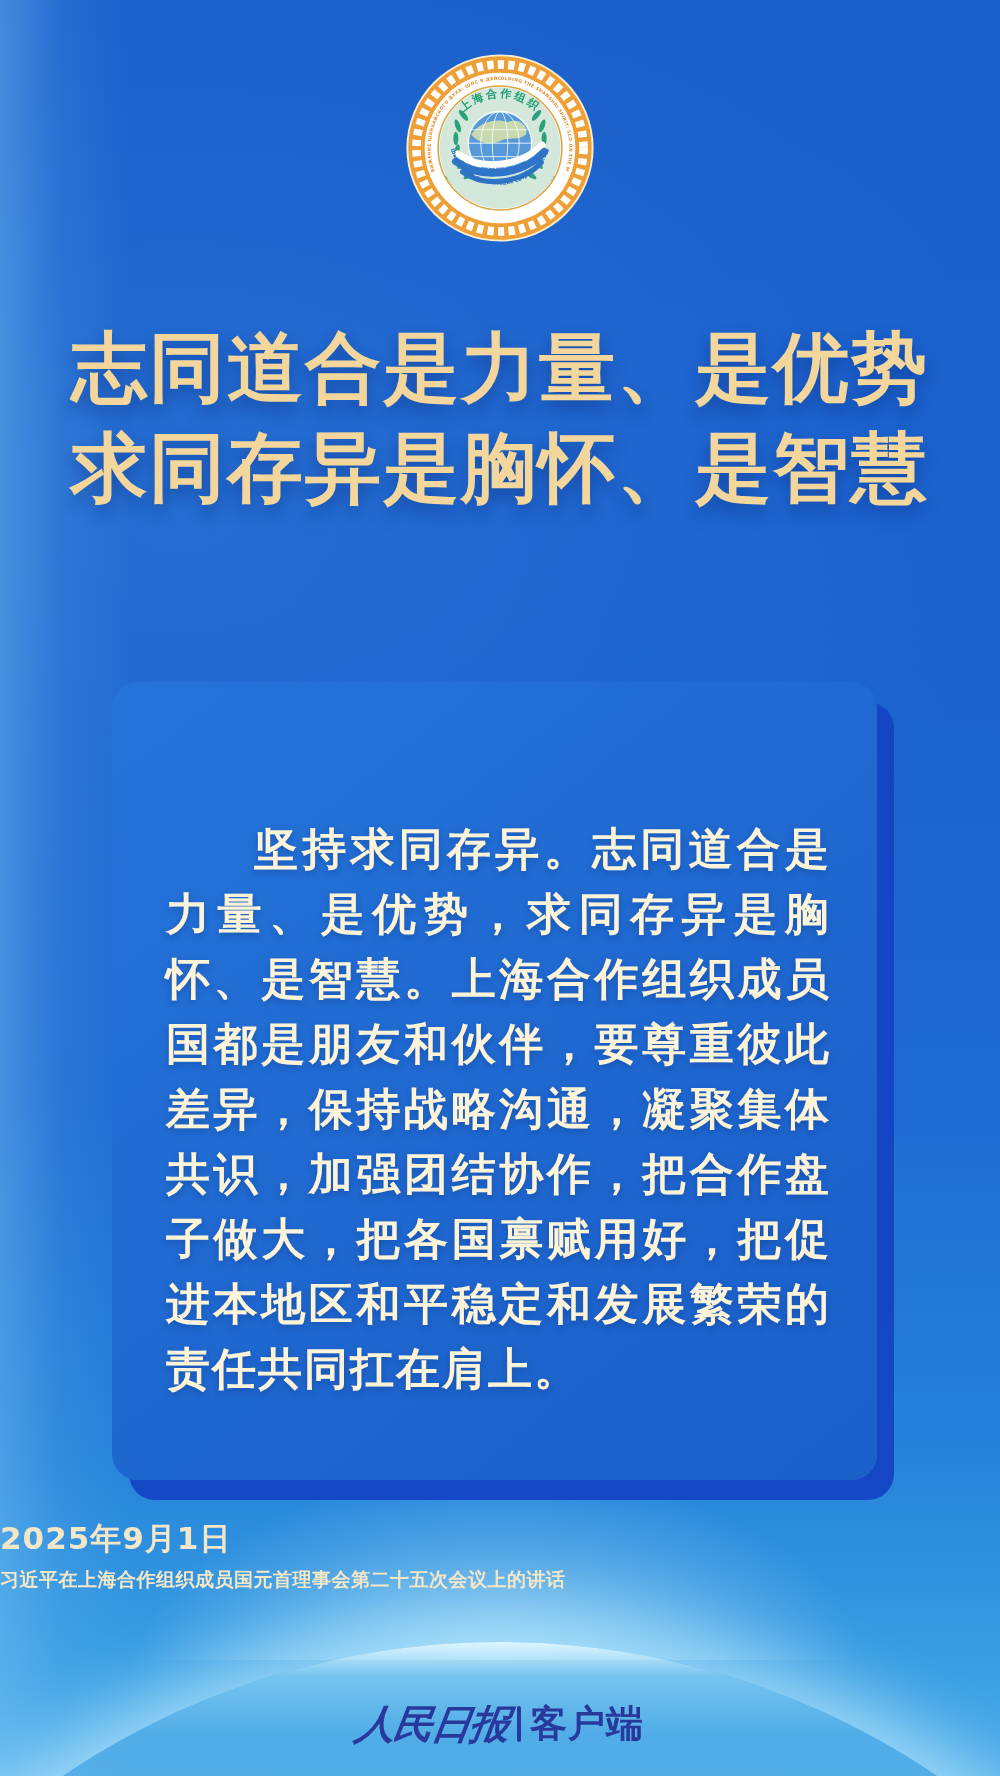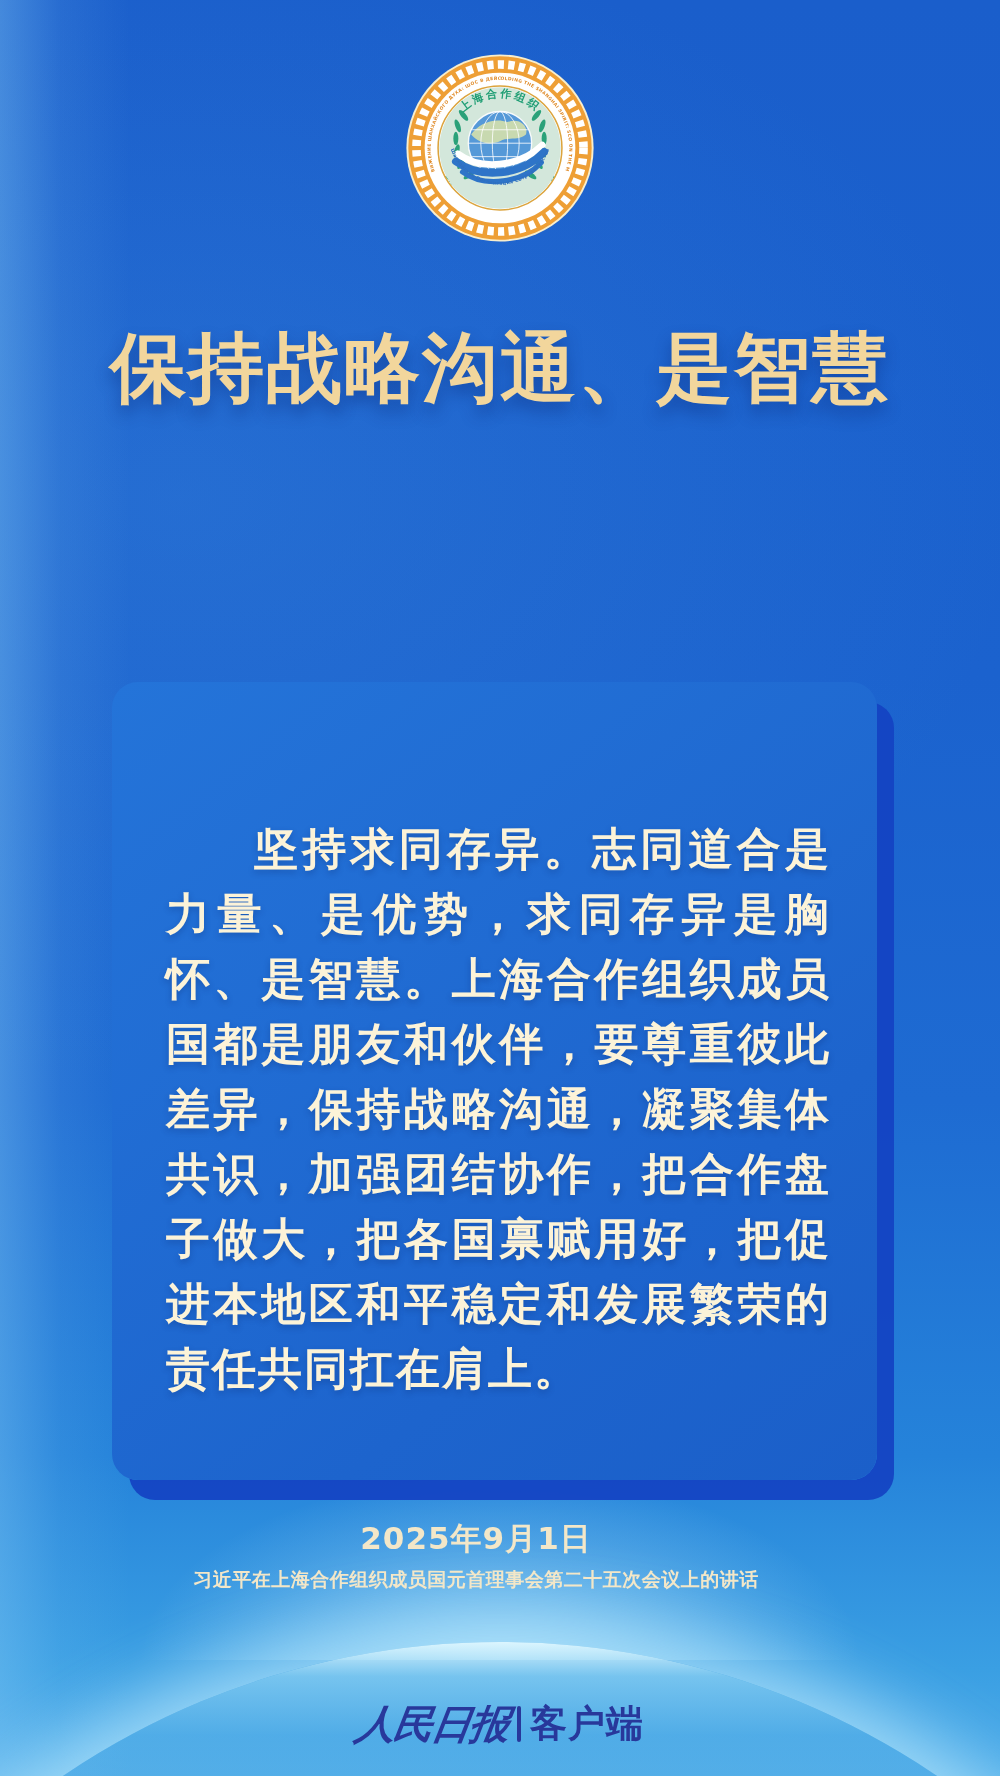--- a/index.html
+++ b/index.html
@@ -42,21 +42,21 @@
     padding:134px 46px 4px 54px;
   }
   .quote-body{
     font-family:"DejaVu Serif","Liberation Serif",serif;
     font-size:44px;line-height:65px;letter-spacing:2px;
     font-weight:600;color:#fcf3d8;
     text-align:justify;text-indent:2em;margin:0;
     text-shadow:0 3px 6px rgba(10,40,110,.30);
   }
   
-  .meta{position:absolute;left:0;top:1518px;width:952px;text-align:center;color:#f3e7c8;}
+  .meta{position:absolute;left:0;top:1518px;width:952px;color:#f3e7c8;}
   .meta .date{font-size:31px;line-height:40px;font-weight:600;letter-spacing:1px;margin:0;}
   .meta .attribution{font-size:19px;line-height:38px;font-weight:600;letter-spacing:.5px;margin:2px 0 0 0;}
   
   .footer-brand{
     position:absolute;left:0;top:1698px;width:1000px;height:52px;
     display:flex;align-items:center;justify-content:center;gap:9px;
     color:#28389b;
   }
   .brand-script{
     font-family:"DejaVu Serif","Liberation Serif",serif;
@@ -147,21 +147,22 @@
         <path d="M 61,125 C 84,142 124,136 143,115" stroke="#2e74c8" stroke-width="5.5"></path>
       </g>
 
       <text font-size="5" font-weight="bold" fill="#2f6fbf" letter-spacing=".3">
         <textPath href="#arcRuB" startOffset="50%" text-anchor="middle">Шанхайская Организация Сотрудничества</textPath>
       </text>
     </svg>
   </div>
 
   <div class="headline">
-    <div>保持战略沟通、是智慧</div>
+    <div>志同道合是力量、是优势</div>
+    <div>求同存异是胸怀、是智慧</div>
   </div>
 
   <div class="quote-card">
     <p class="quote-body">坚持求同存异。志同道合是力量、是优势，求同存异是胸怀、是智慧。上海合作组织成员国都是朋友和伙伴，要尊重彼此差异，保持战略沟通，凝聚集体共识，加强团结协作，把合作盘子做大，把各国禀赋用好，把促进本地区和平稳定和发展繁荣的责任共同扛在肩上。</p>
   </div>
 
   <div class="meta">
     <p class="date">2025年9月1日</p>
     <p class="attribution">习近平在上海合作组织成员国元首理事会第二十五次会议上的讲话</p>
   </div>

